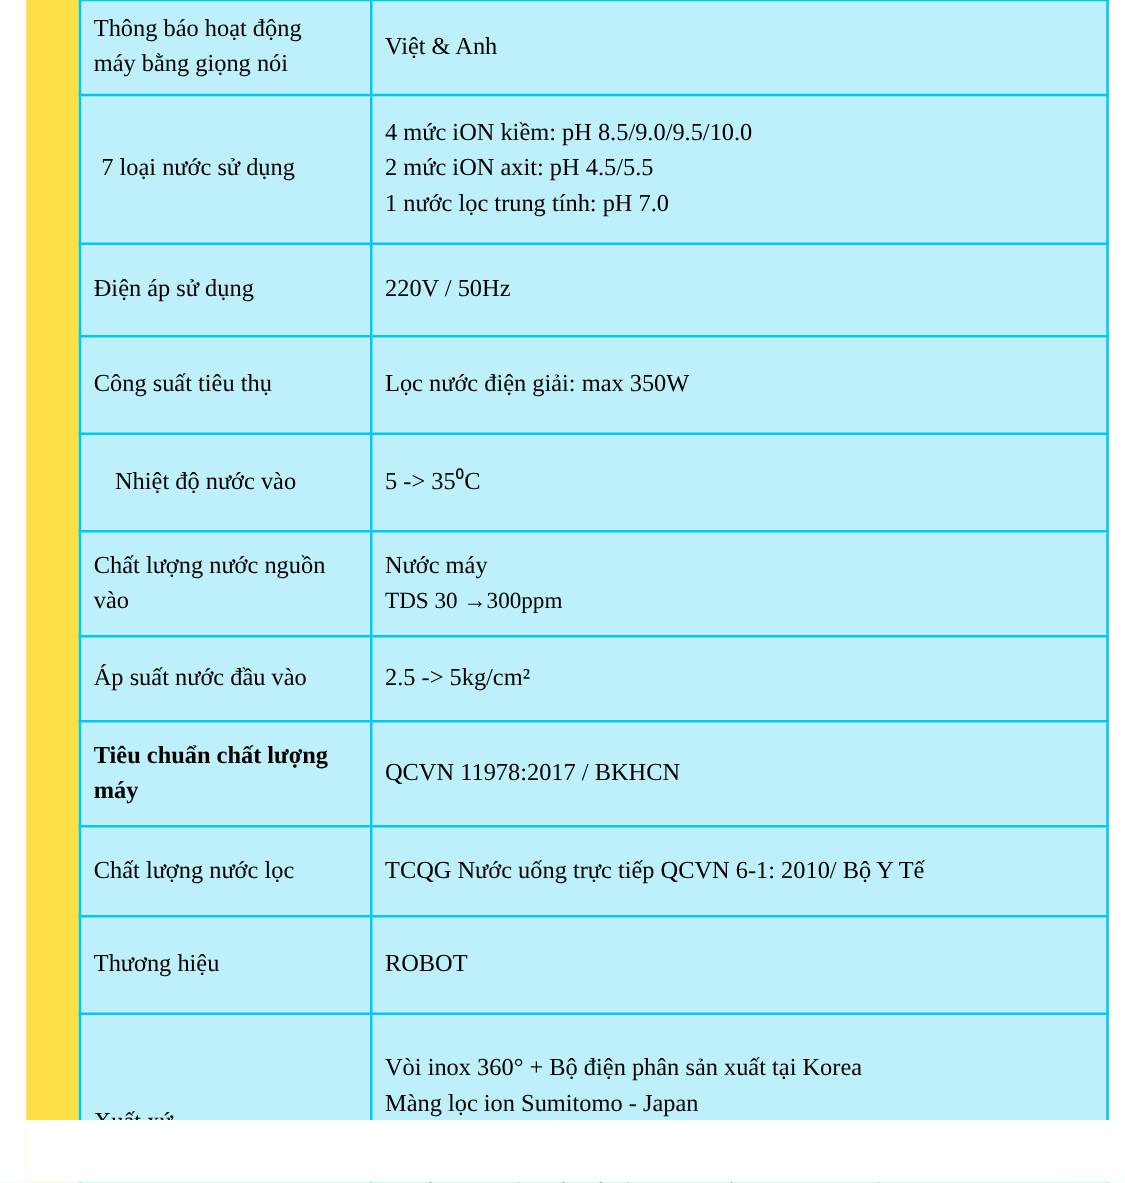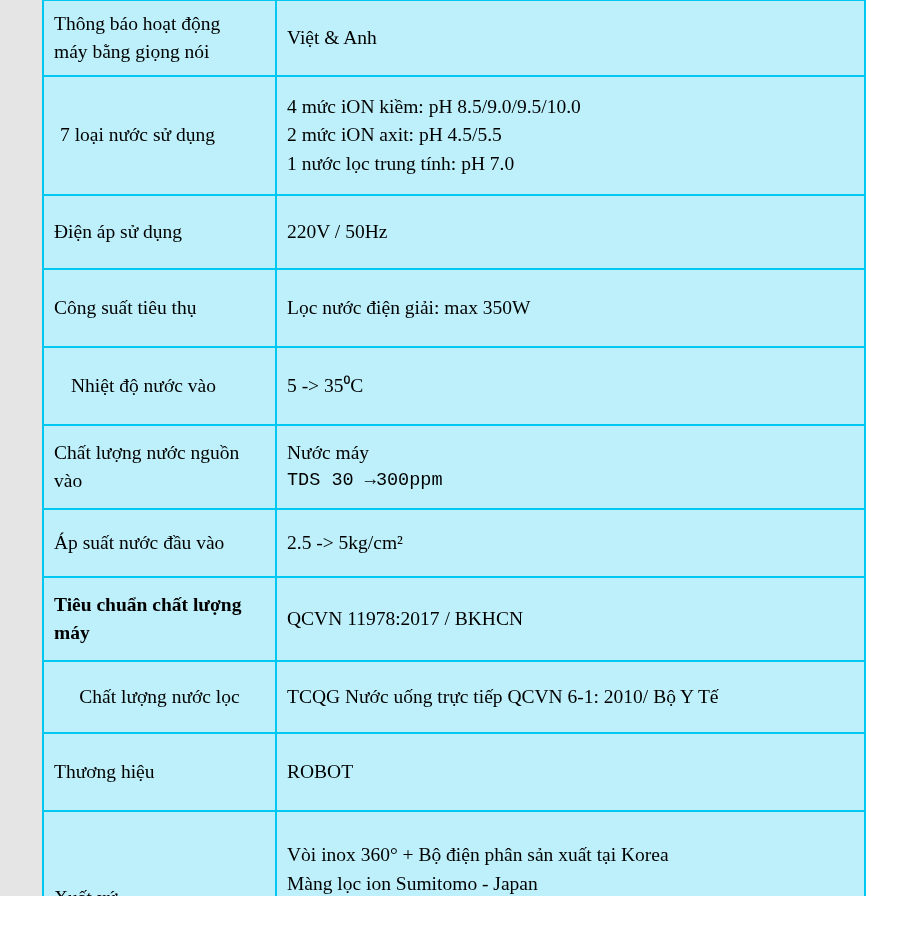--- a/index.html
+++ b/index.html
@@ -9,21 +9,22 @@
     width: 900px;
     height: 946px;
     overflow: hidden;
     font-family: "Liberation Serif", serif;
   }
 
   #page {
     position: relative;
     width: 832px;
     height: 946px;
-    background: #e5e5e5;
+    background: #fde047;
+    margin-left: 21px;
   }
 
   
 
   table.spec {
     position: absolute;
     left: 42px;
     top: -1px;
     width: 822px;
     border-collapse: collapse;
@@ -44,21 +45,21 @@
     color: #000000;
     font-family: "Liberation Serif", serif;
   }
 
   td.label { }
   td.value { }
 
   td.top { vertical-align: top; }
 
   .line { display: block; }
-  .arrow { font-family: Liberation Mono, monospace; font-size: 0.95em; }
+  .arrow { font-family: Liberation Serif, serif; font-size: 0.95em; }
 
   
   #bottom-strip {
     position: absolute;
     left: 0;
     top: 896px;
     width: 900px;
     height: 50px;
     background: #ffffff;
   }
@@ -147,21 +148,21 @@
         <td class="label top" style="height:70px;font-weight:bold;">
           <span class="line">Tiêu chuẩn chất lượng</span>
           <span class="line">máy</span>
         </td>
         <td class="value top">
           <span class="line">QCVN 11978:2017 / BKHCN</span>
         </td>
       </tr>
 
       <tr>
-        <td class="label top" style="height:58px;text-align:center;">
+        <td class="label top" style="height:58px;">
           <span class="line">Chất lượng nước lọc</span>
         </td>
         <td class="value top">
           <span class="line">TCQG Nước uống trực tiếp QCVN 6-1: 2010/ Bộ Y Tế</span>
         </td>
       </tr>
 
       <tr>
         <td class="label" style="height:64px;">
           <span class="line">Thương hiệu</span>

